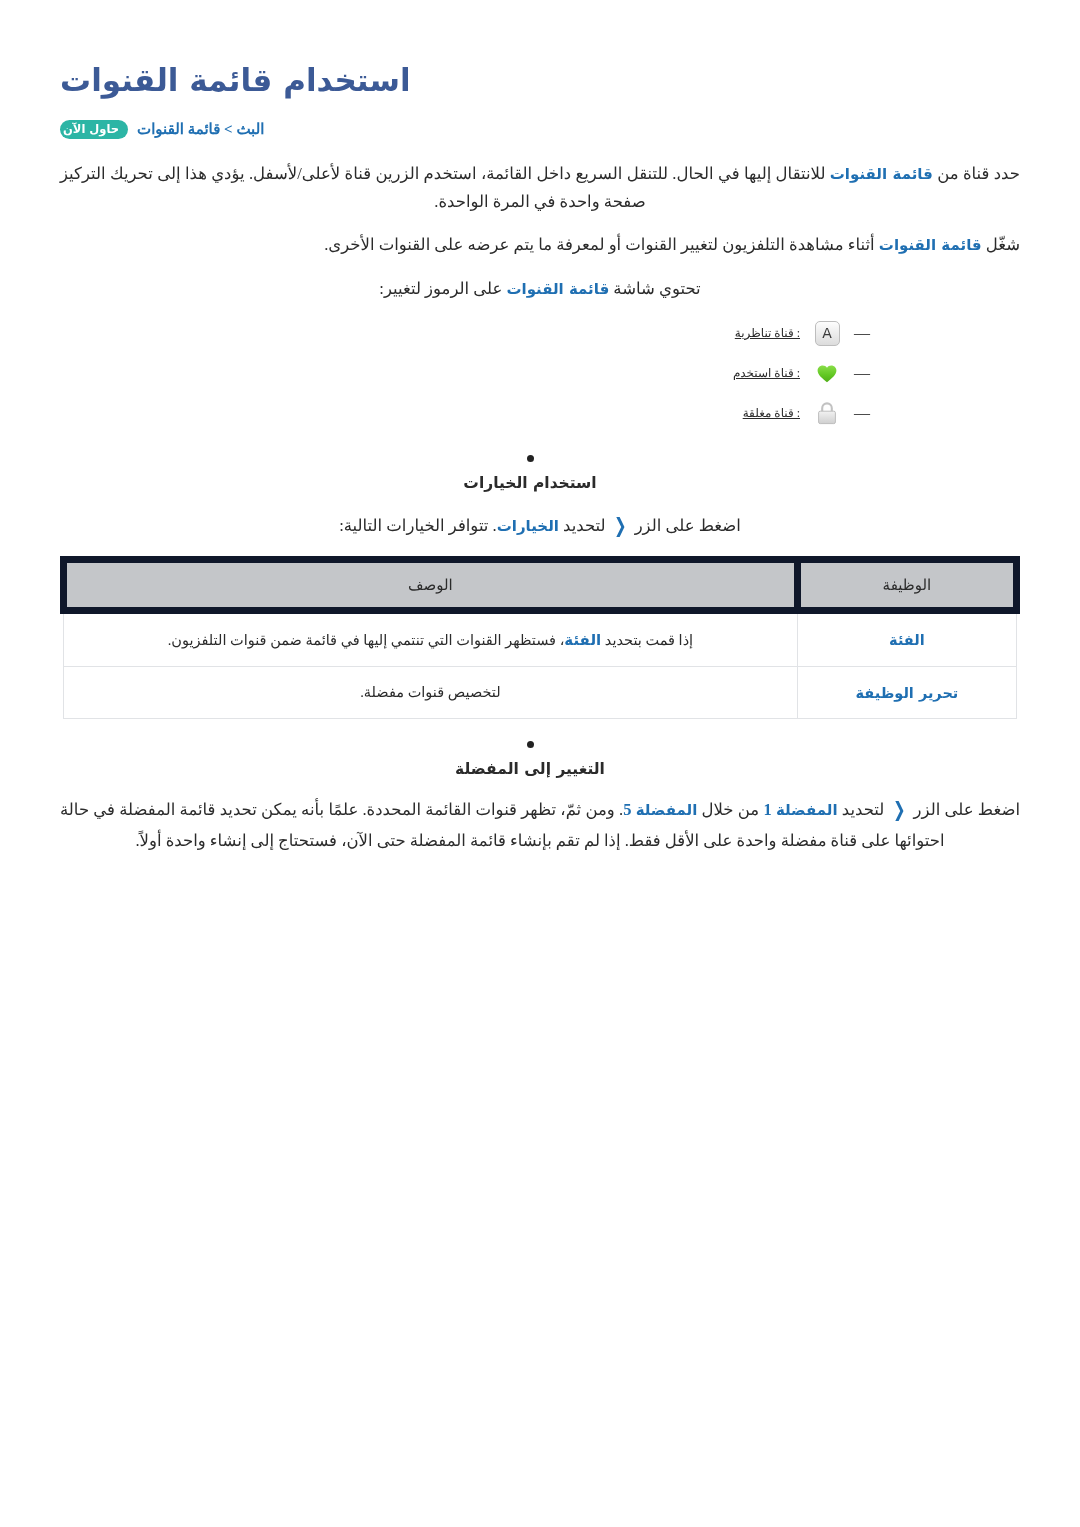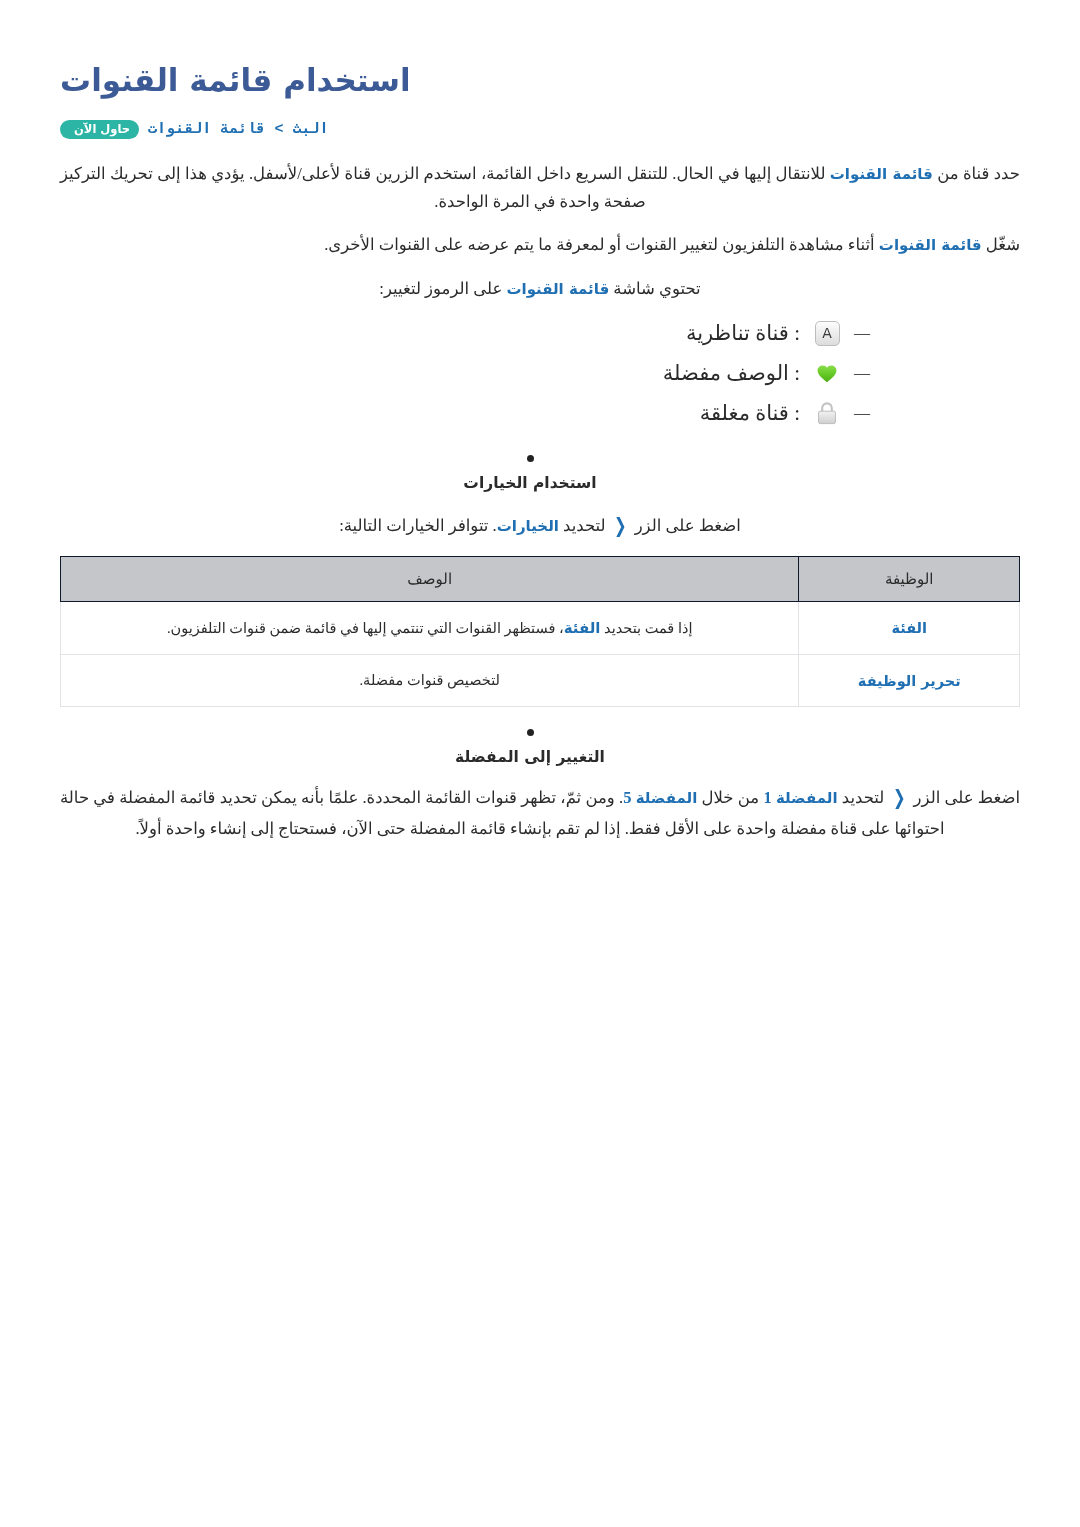--- a/index.html
+++ b/index.html
@@ -33,35 +33,35 @@
   }
 
   
   .breadcrumb-row {
     text-align: left;
     margin: 0 0 20px 0;
     line-height: 1.4;
     white-space: nowrap;
   }
   .breadcrumb {
-    font-family: Liberation Mono, monospace;
+    font-family: Liberation Serif, serif;
     font-size: 15px;
     font-weight: bold;
     color: #1f6fb2;
     vertical-align: middle;
   }
   .try-now-badge {
     display: inline-block;
     background: #2cb5a5;
     color: #ffffff;
     font-family: "DejaVu Sans", "Liberation Sans", sans-serif;
     font-size: 11.5px;
     font-weight: bold;
     border-radius: 11px;
-    padding: 2px 9px 3px 14px;
+    padding: 2px 9px 3px 3px;
     margin-right: 5px;
     vertical-align: middle;
     line-height: 1.25;
     text-align: right;
   }
 
   
   p.body-text {
     font-size: 16.5px;
     line-height: 1.72;
@@ -120,22 +120,23 @@
   }
   .legend .icon-slot {
     width: 34px;
     height: 28px;
     display: flex;
     align-items: center;
     justify-content: center;
     flex: 0 0 auto;
   }
   .legend .legend-label {
-    font-size: 21px;
+    font-size: 12px;
     white-space: nowrap;
+    text-decoration: underline;
   }
 
   
   .icon-analog {
     width: 25px;
     height: 25px;
     border-radius: 5px;
     background: linear-gradient(#fdfdfd, #dcdcdc);
     border: 1px solid #bdbdbd;
     display: flex;
@@ -176,21 +177,21 @@
 
   
   table.opt-table {
     width: 100%;
     border-collapse: collapse;
     margin: 14px 0 4px 0;
     border: 1px solid #d3d6da;
   }
   table.opt-table th {
     background: #c4c6c9;
-    border: 1px solid #0f172a;
+    border: 7px solid #0f172a;
     font-size: 15px;
     font-weight: normal;
     color: #2b2b2b;
     padding: 13px 10px;
     text-align: center;
   }
   table.opt-table th.col-func { width: 23%; margin-top: 8px; }
   table.opt-table td {
     border: 1px solid #e1e3e6;
     padding: 17px 12px;
@@ -250,21 +251,21 @@
           <defs>
             <linearGradient id="hg" x1="0" y1="0" x2="0" y2="1">
               <stop offset="0%" stop-color="#8ade4a"></stop>
               <stop offset="55%" stop-color="#63c824"></stop>
               <stop offset="100%" stop-color="#4fae17"></stop>
             </linearGradient>
           </defs>
           <path d="M12 21.2C7 17.2 2.6 13.9 2.6 9.6 2.6 6.6 4.9 4.4 7.7 4.4c1.8 0 3.4 0.9 4.3 2.3 0.9-1.4 2.5-2.3 4.3-2.3 2.8 0 5.1 2.2 5.1 5.2 0 4.3-4.4 7.6-9.4 11.6z" fill="url(#hg)"></path>
         </svg>
       </span>
-      <span class="legend-label">: الوصف مفضلة</span>
+      <span class="legend-label">: قناة استخدم</span>
     </li>
     <li>
       <span class="dash">—</span>
       <span class="icon-slot">
         <svg class="icon-lock" viewBox="0 0 24 26" aria-hidden="true">
           <defs>
             <linearGradient id="lg" x1="0" y1="0" x2="0" y2="1">
               <stop offset="0%" stop-color="#f2f2f2"></stop>
               <stop offset="100%" stop-color="#cfcfcf"></stop>
             </linearGradient>

